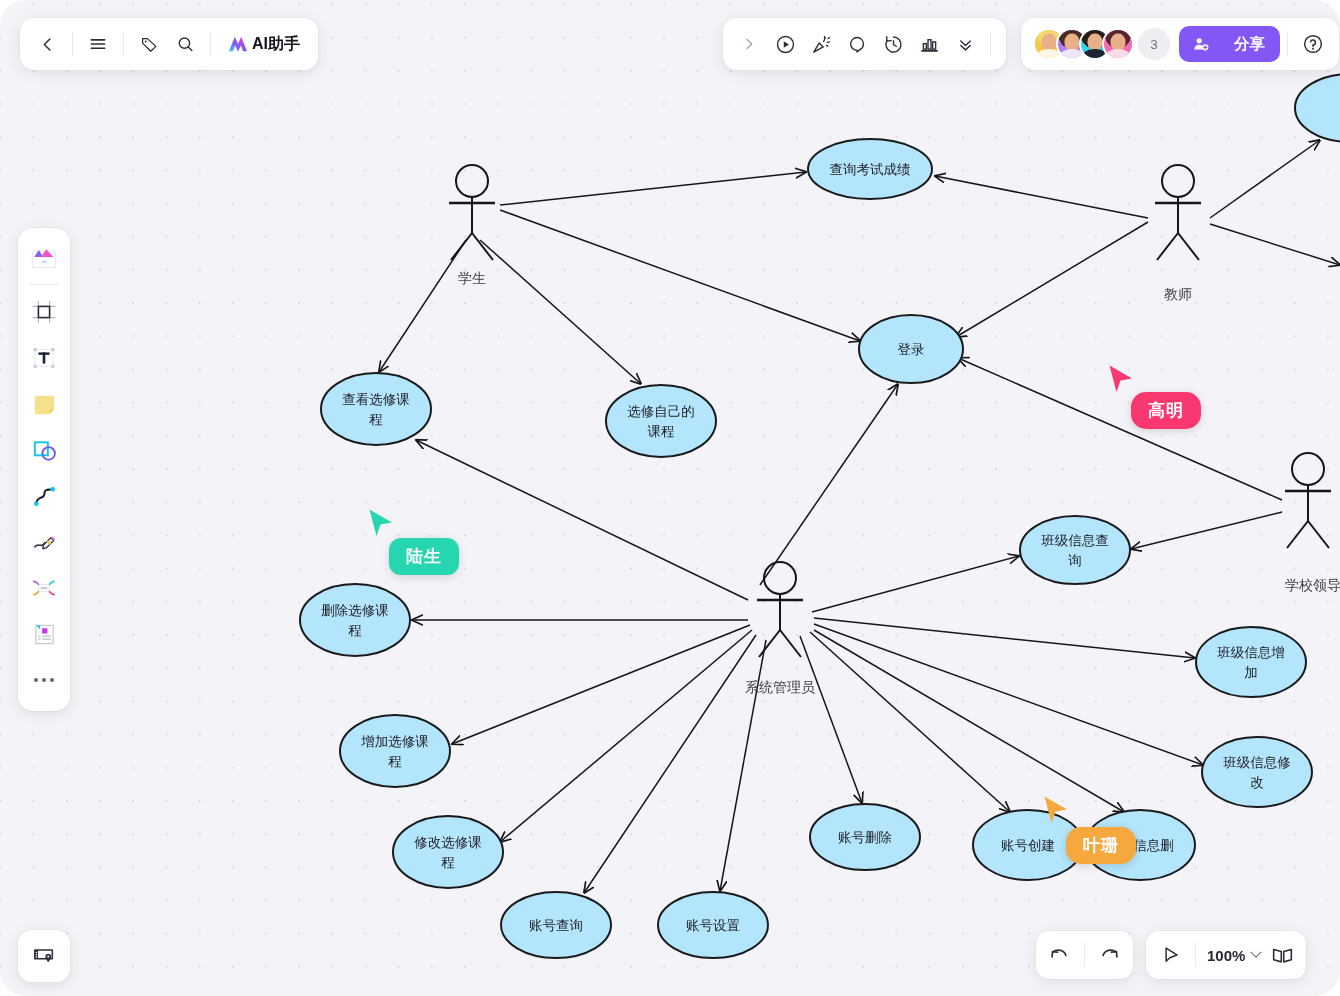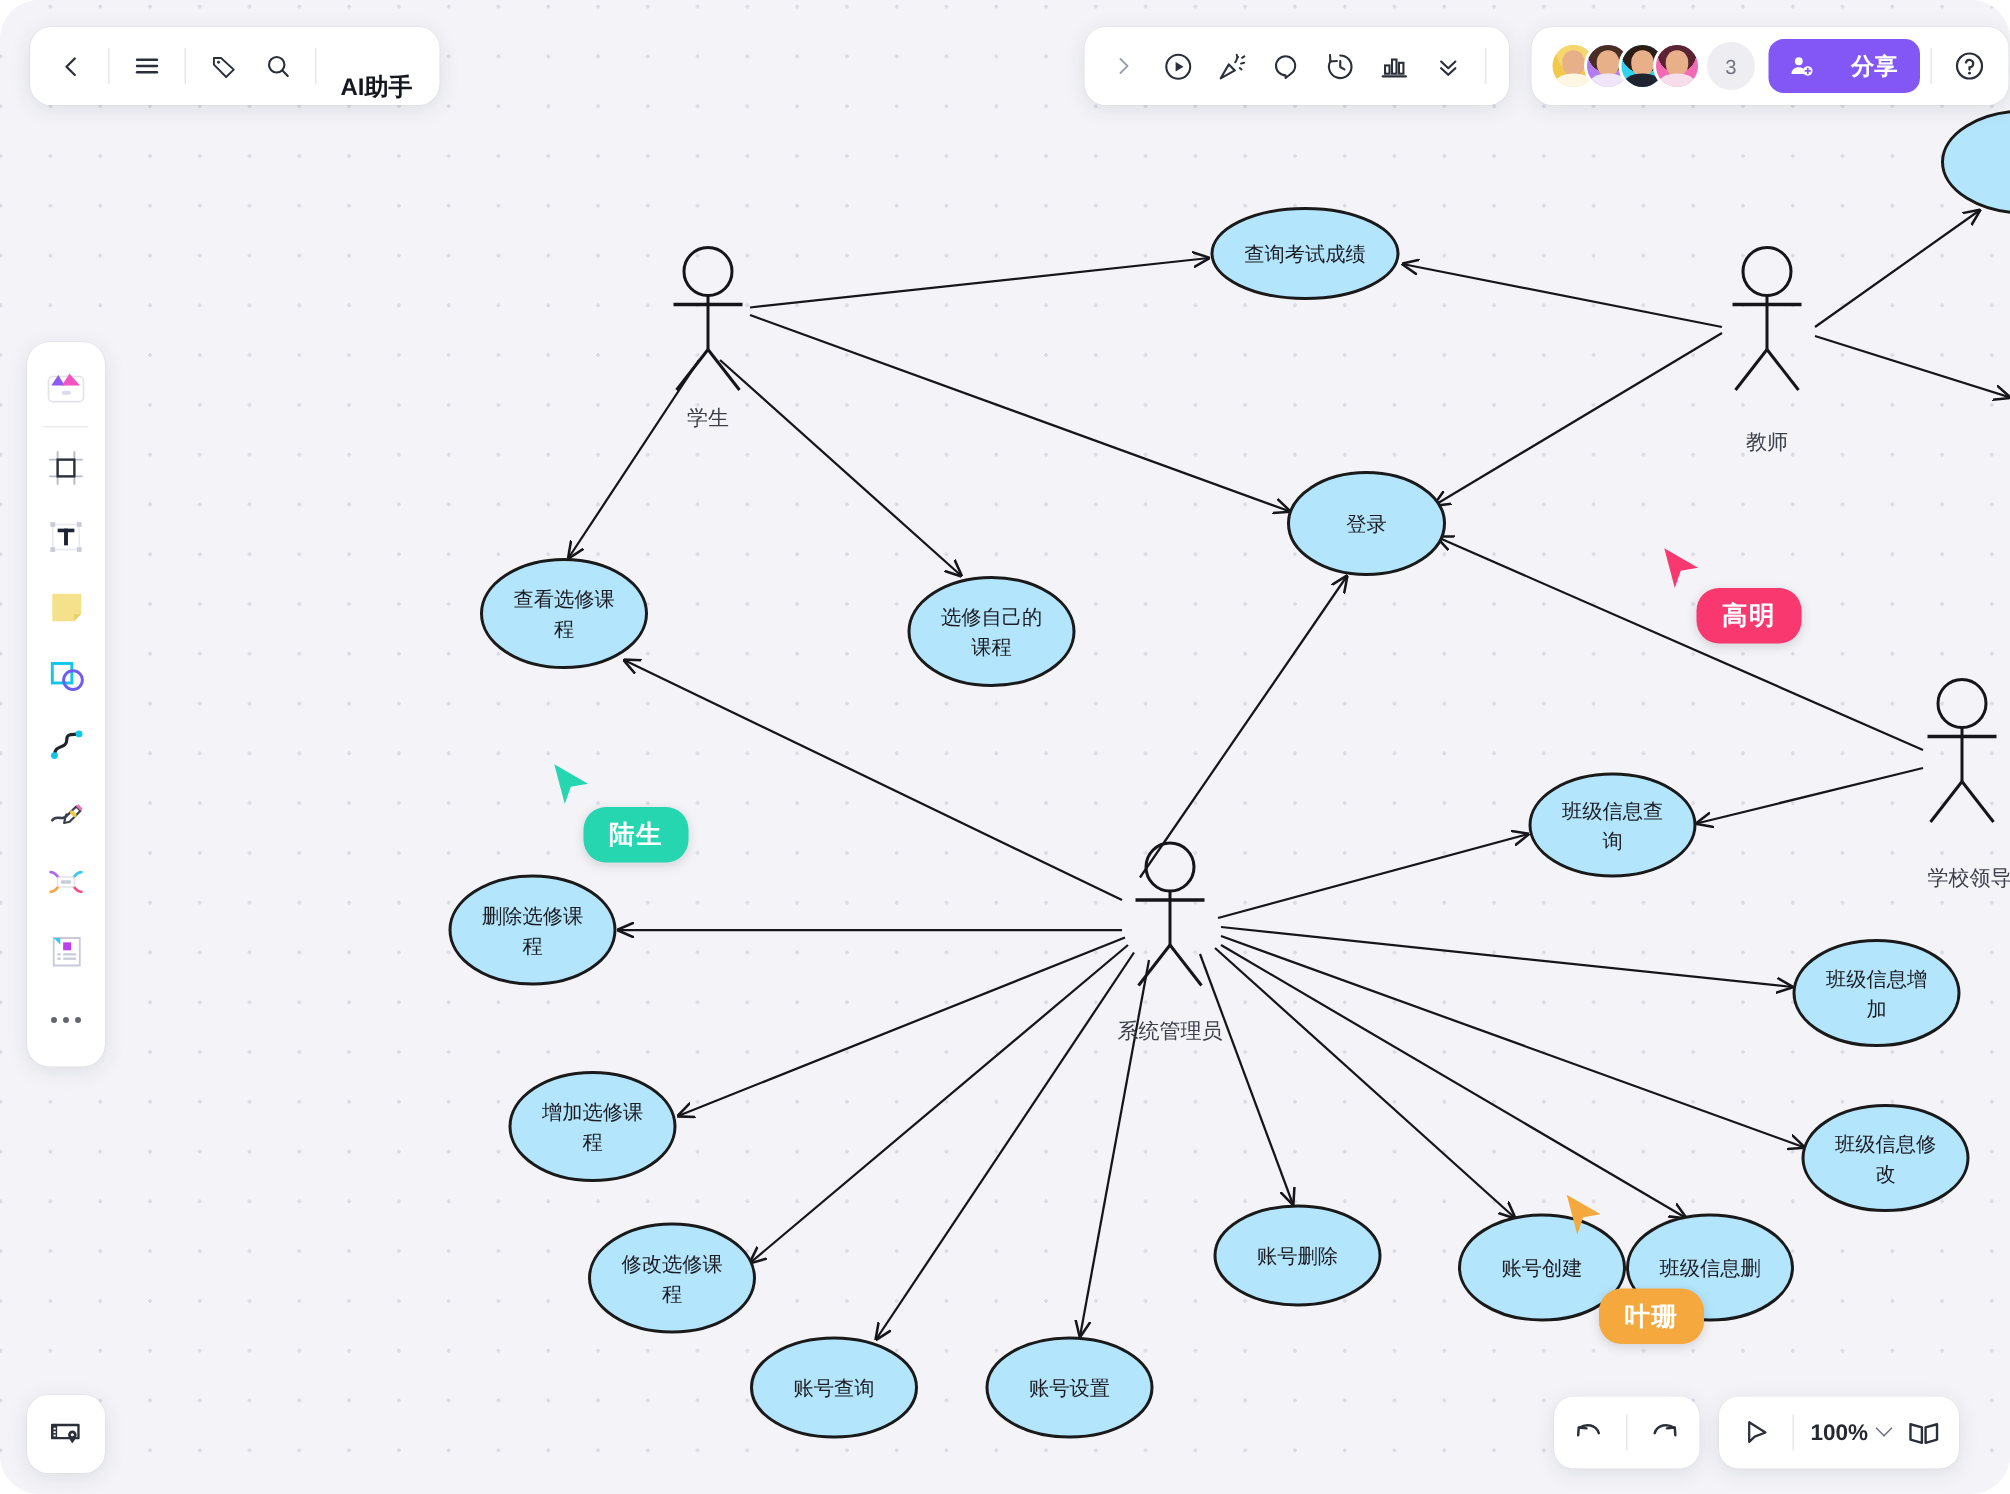--- a/index.html
+++ b/index.html
@@ -60,22 +60,22 @@
     position: absolute; right: 0px; bottom: 3px;
     width: 5.5px; height: 5.5px; border-radius: 50%;
     background: #19c37d; border: 1.3px solid #fff;
   }
   .chev {
     width: 9px; height: 9px; border-right: 1.7px solid #6b6f7d;
     border-bottom: 1.7px solid #6b6f7d; transform: rotate(45deg) translate(-2px,-2px);
   }
 
   .ai-btn {
-    display: flex; align-items: center; gap: 22px;
-    height: 36px; padding: 0 9px; border-radius: 9px; cursor: pointer; flex-direction: column;
+    display: flex; align-items: center; gap: 3px;
+    height: 36px; padding: 0 9px; border-radius: 9px; cursor: pointer;
   }
   .ai-label { font-size: 16px; font-weight: 700; color: #15171f; white-space: nowrap; }
 
   
   .avatars { display: flex; align-items: center; padding-left: 4px; }
   .av {
     width: 32px; height: 32px; border-radius: 50%;
     border: 2.2px solid #fff; margin-left: -9px;
     position: relative; overflow: hidden; flex: none; cursor: pointer;
   }
@@ -298,27 +298,27 @@
         <div class="cursor-wrap" style="left: 0px; top: 0px;">
           <div style="position: absolute; left: 1108px; top: 364px;"><svg width="26" height="30" viewBox="0 0 26 30">
               <path d="M1.5 1.5 L24 14.5 L12.5 16.5 L8.5 28 Z" fill="#f8386f"></path>
             </svg></div>
           <div class="cursor-tag" style="left: 1131px; top: 392px; background: rgb(248, 56, 111);">高明</div>
         </div>
         <div class="cursor-wrap" style="left: 0px; top: 0px;">
           <div style="position: absolute; left: 368px; top: 508px;"><svg width="26" height="30" viewBox="0 0 26 30">
               <path d="M1.5 1.5 L24 14.5 L12.5 16.5 L8.5 28 Z" fill="#25d6b0"></path>
             </svg></div>
-          <div class="cursor-tag" style="left: 389px; top: 538px; background: rgb(37, 214, 176);">陆生</div>
+          <div class="cursor-tag" style="left: 389px; top: 538px; background: rgb(37, 214, 176); border-radius: 12px;">陆生</div>
         </div>
         <div class="cursor-wrap" style="left: 0px; top: 0px;">
           <div style="position: absolute; left: 1043px; top: 795px;"><svg width="26" height="30" viewBox="0 0 26 30">
               <path d="M1.5 1.5 L24 14.5 L12.5 16.5 L8.5 28 Z" fill="#f5a83d"></path>
             </svg></div>
-          <div class="cursor-tag" style="left: 1066px; top: 859px; background: rgb(245, 168, 61);">叶珊</div>
+          <div class="cursor-tag" style="left: 1066px; top: 827px; background: rgb(245, 168, 61);">叶珊</div>
         </div>
       </div>
   </div>
 
   <div id="topbar-left" class="bar">
     <div class="tb-btn">
       <svg width="19" height="19" viewBox="0 0 24 24">
         <path d="M15 5 L8 12 L15 19" fill="none" stroke="#2b2f3a" stroke-width="1.9" stroke-linecap="round" stroke-linejoin="round"></path>
       </svg>
     </div>

